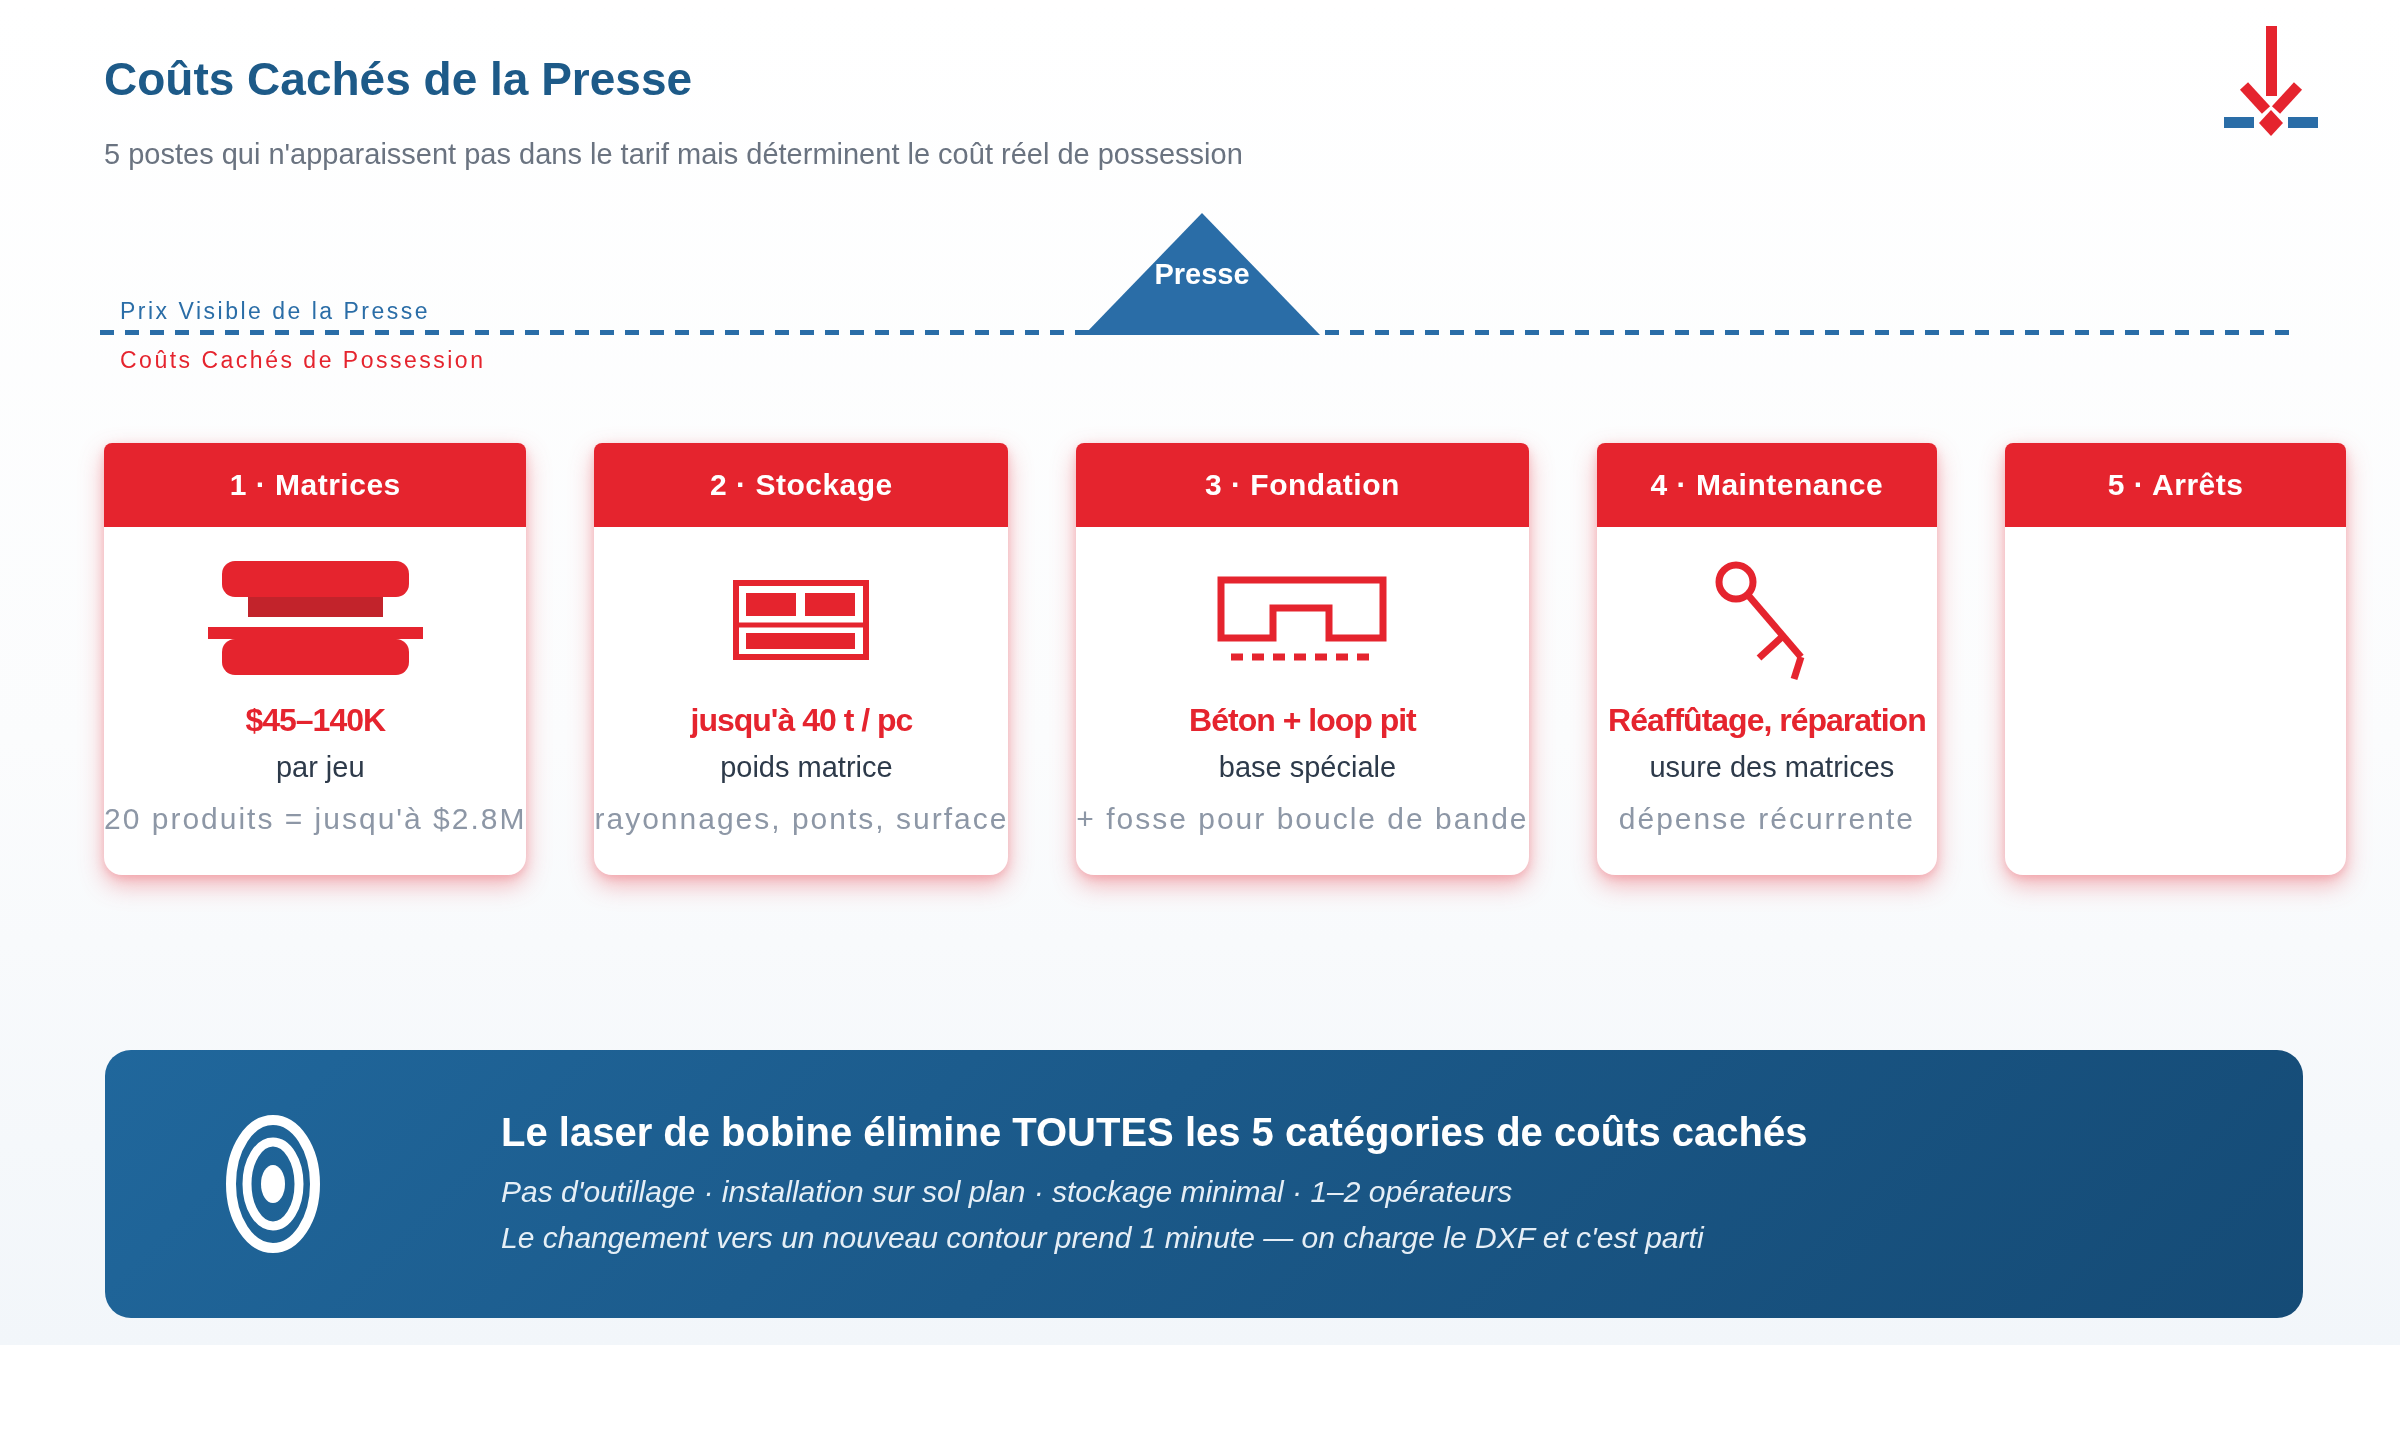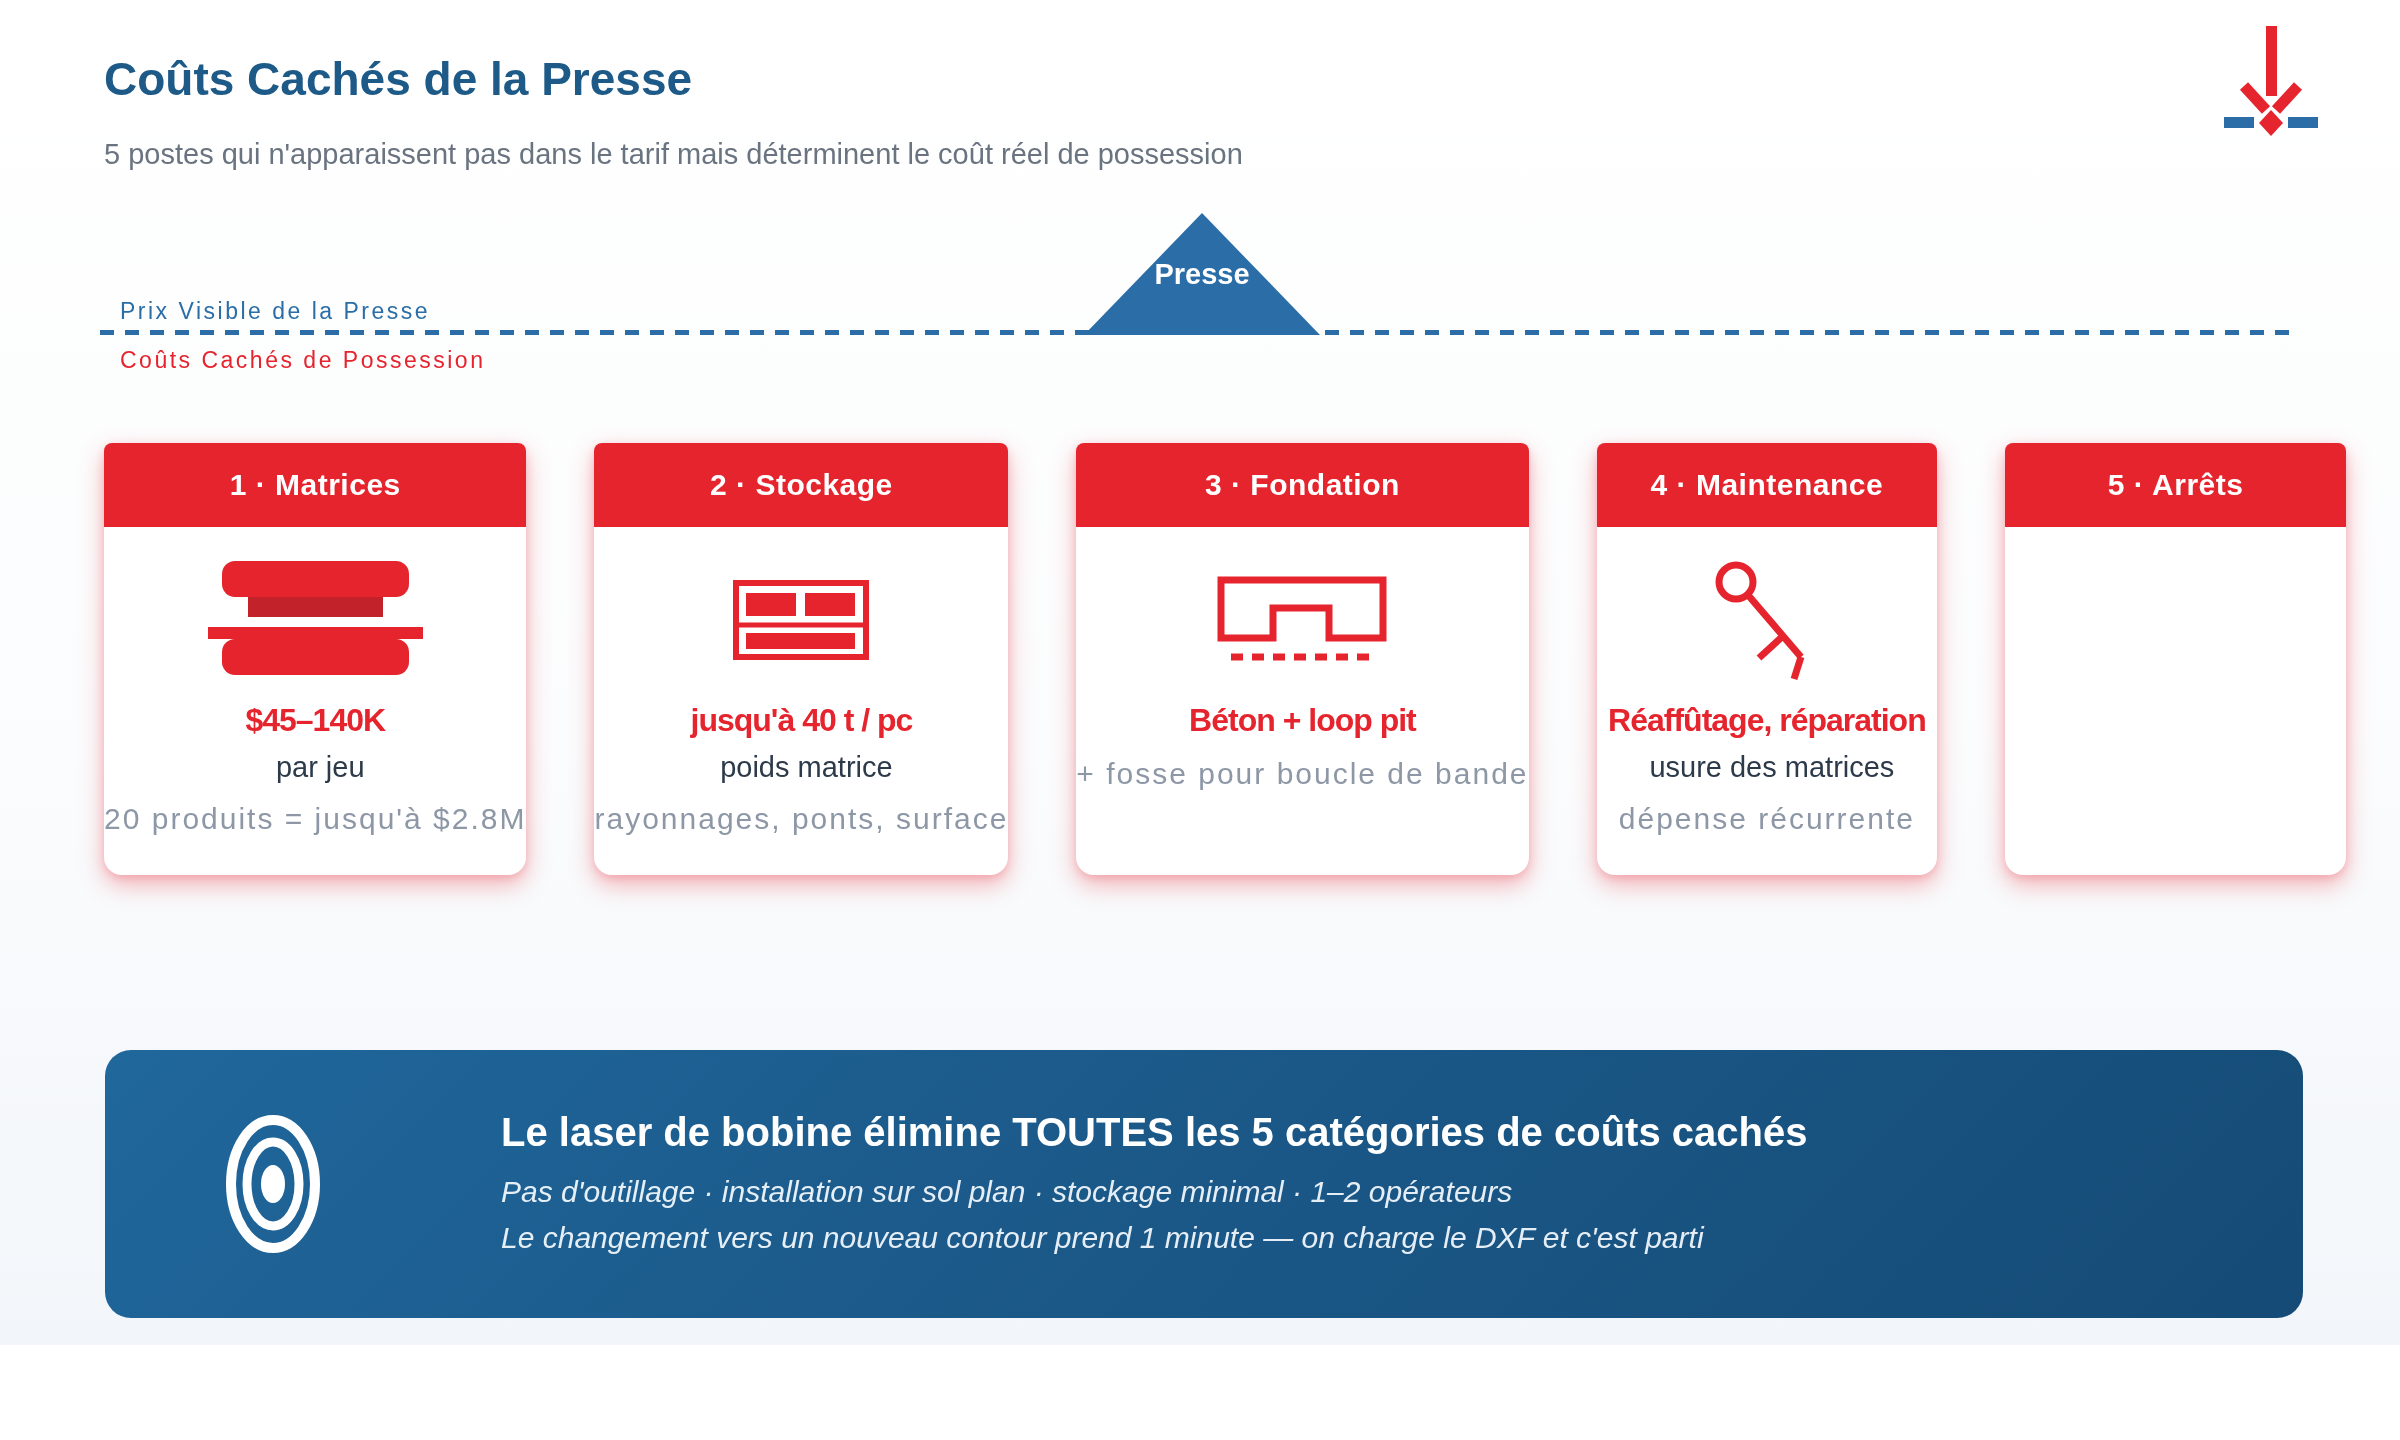--- a/index.html
+++ b/index.html
@@ -177,20 +177,21 @@
     <div class="card">
       <div class="card-header">3 · Fondation</div>
       <div class="card-body">
         <div class="card-icon">
             <svg width="170" height="88" viewBox="0 0 170 88">
               <path d="M4 4 H166 V62 H112 V32 H56 V62 H4 Z" fill="none" stroke="#e5242e" stroke-width="7"></path>
               <line x1="14" y1="81" x2="156" y2="81" stroke="#e5242e" stroke-width="7" stroke-dasharray="12 9"></line>
             </svg>
           </div>
         <div class="card-value">Béton + loop pit</div>
+        <div class="card-label">base spéciale</div>
         <div class="card-note">+ fosse pour boucle de bande</div>
       </div>
     </div>
 
     <div class="card">
       <div class="card-header">4 · Maintenance</div>
       <div class="card-body">
         <div class="card-icon">
             <svg width="115" height="125" viewBox="0 0 115 125">
               <circle cx="27" cy="25" r="17" fill="none" stroke="#e5242e" stroke-width="7"></circle>

